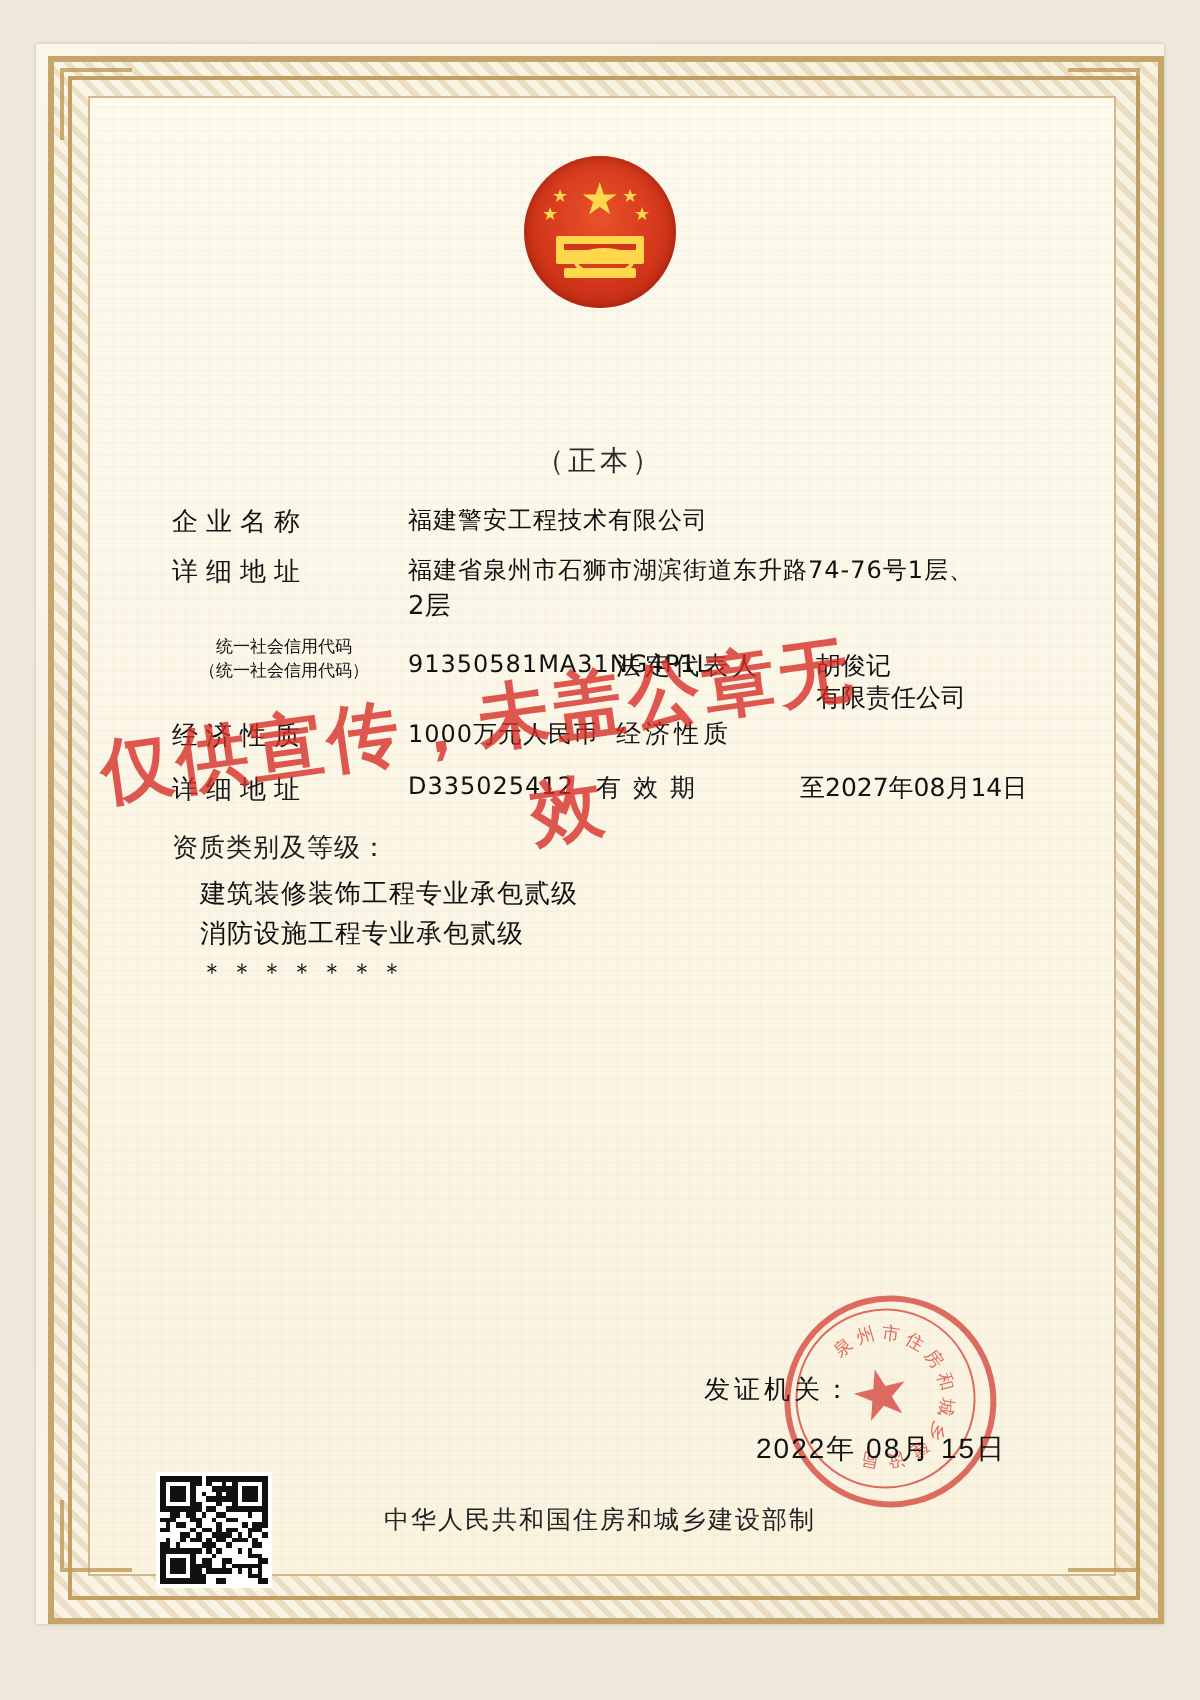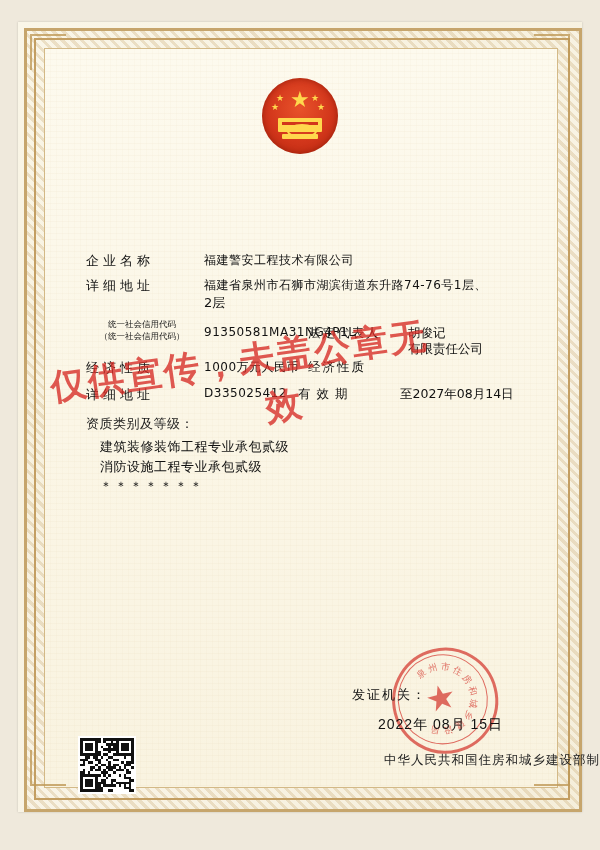--- a/index.html
+++ b/index.html
@@ -130,21 +130,21 @@
     pointer-events:none;
   }
   
   .issuer-lbl{
     position:absolute;left:352px;top:686px;font-size:13px;color:#141414;letter-spacing:2px;
   }
   .date-line{
     position:absolute;left:378px;top:716px;font-size:14px;color:#111;letter-spacing:1px;
   }
   .footer-cn{
-    position:absolute;left:0;right:0;top:752px;text-align:right;
+    position:absolute;left:0;right:0;top:752px;text-align:center;
     font-size:12.5px;color:#222;letter-spacing:1px;
   }
   
   .seal{
     position:absolute;left:392px;top:648px;width:104px;height:104px;
     transform:rotate(-14deg);opacity:.72;
   }
   .seal .ring{
     position:absolute;left:0;top:0;width:100px;height:100px;border-radius:50%;
     border:3px solid #d4372e;
@@ -209,20 +209,21 @@
     <div class="star s0">★</div>
     <div class="star s1">★</div>
     <div class="star s2">★</div>
     <div class="star s3">★</div>
     <div class="star s4">★</div>
     <div class="gate"></div>
     <div class="cog"></div>
     <div class="base"></div>
   </div>
 
+  <div class="subtitle">（正本）</div>
 
   <div class="form">
 
     <div class="row" style="height:22px">
       <span class="lbl">企业名称</span>
       <span class="val">福建警安工程技术有限公司</span>
     </div>
 
     <div class="row" style="height:40px">
       <span class="lbl">详细地址</span>

